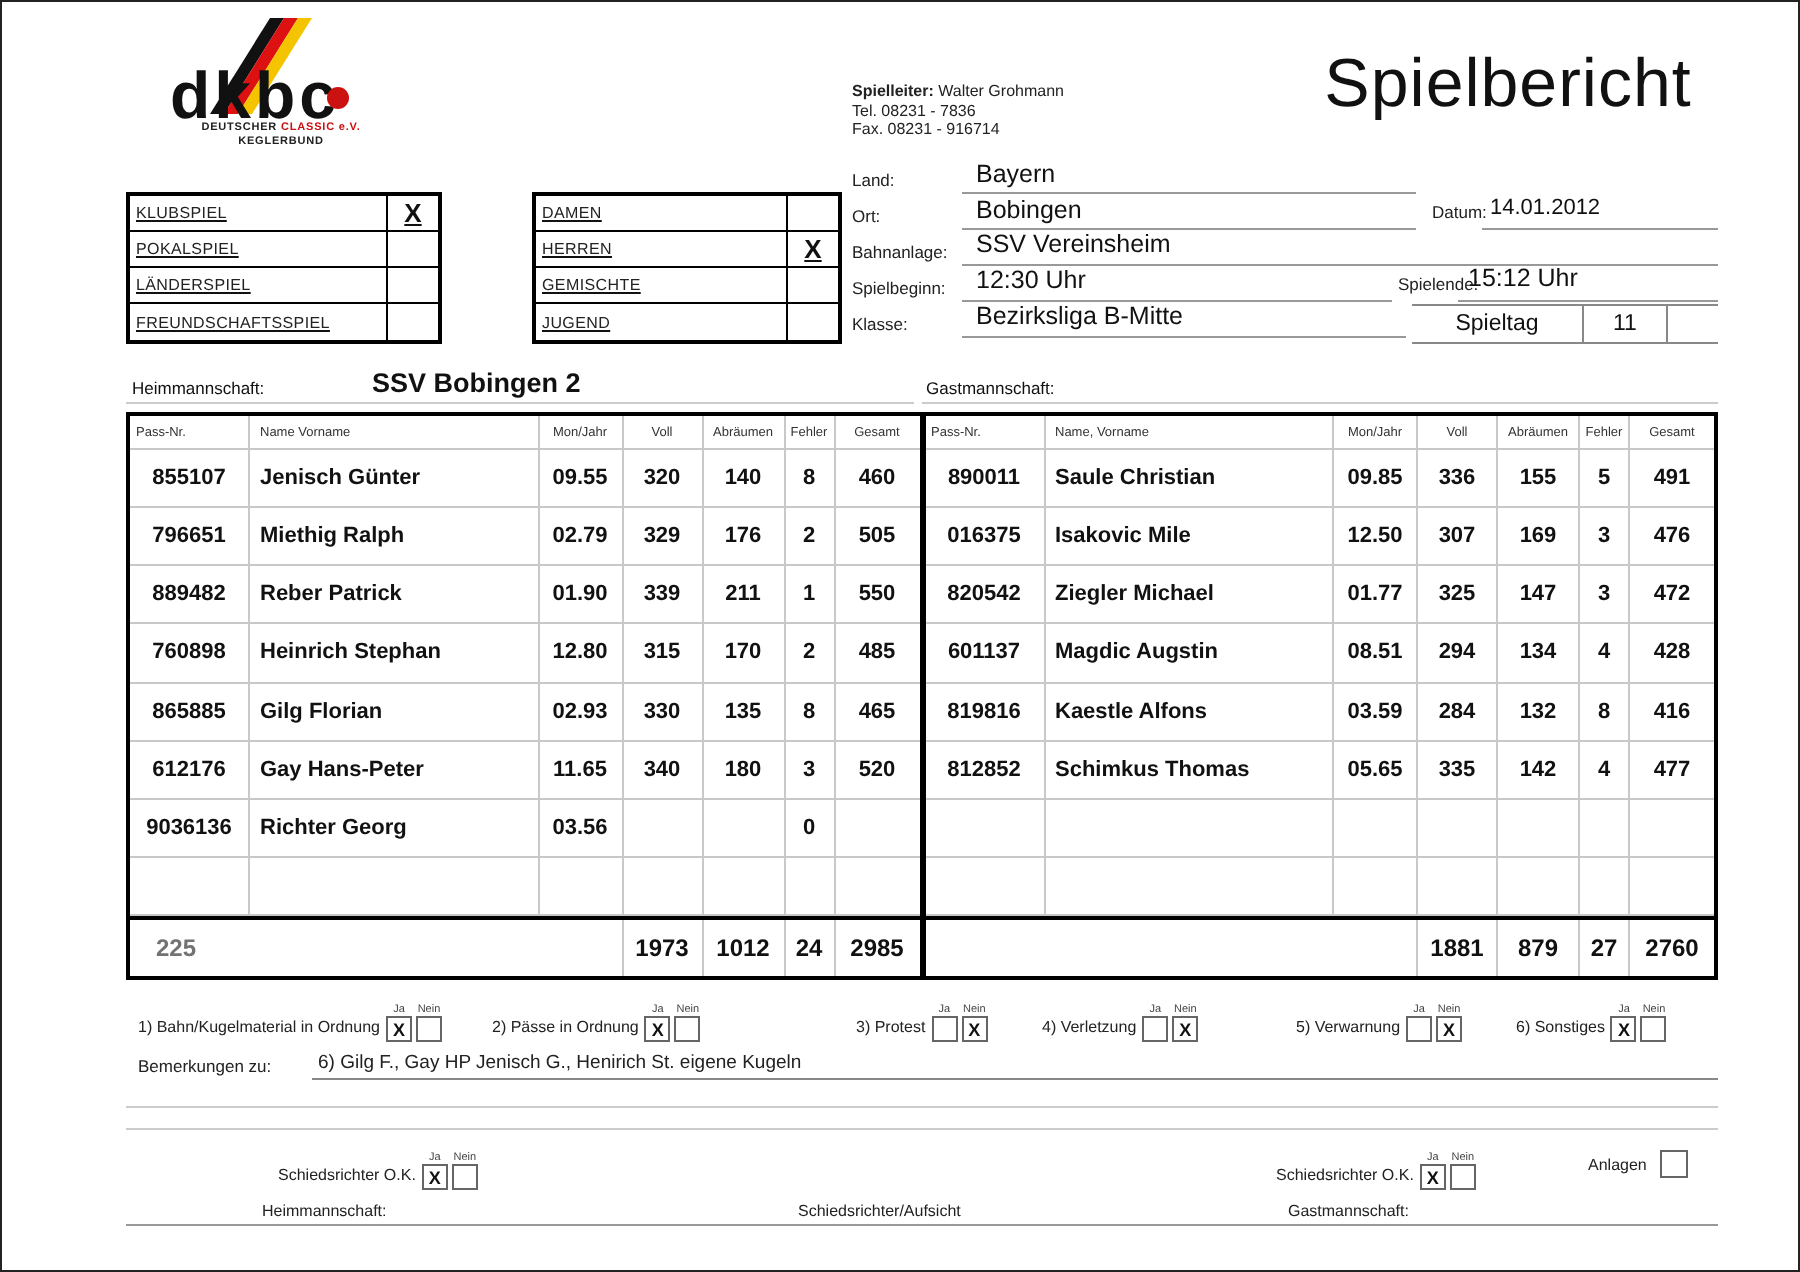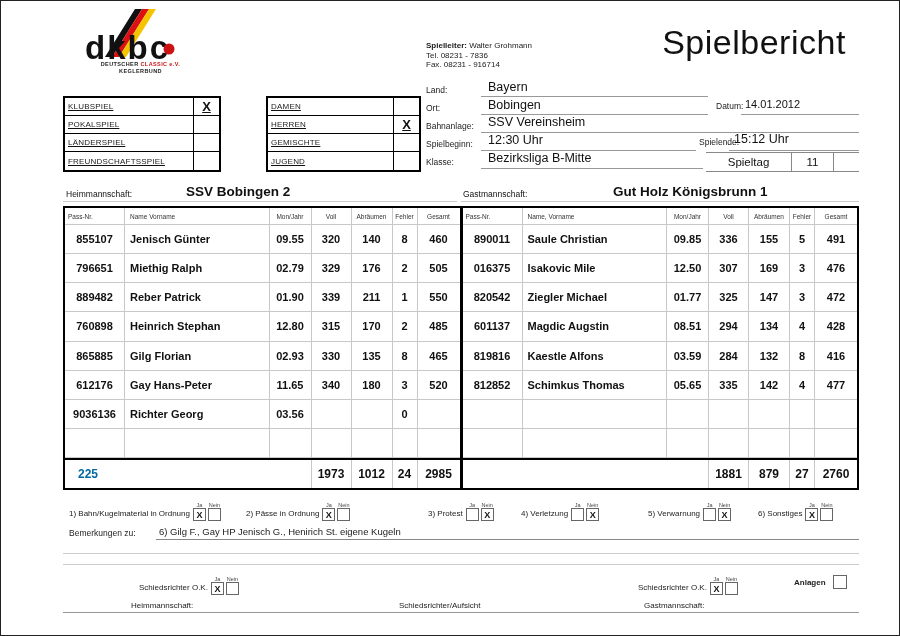--- a/index.html
+++ b/index.html
@@ -62,21 +62,21 @@
   .tbody .srow { flex:1; }
   .cell { border-right:1px solid #c8c8c8; border-bottom:1px solid #c8c8c8;
           display:flex; align-items:center; justify-content:center;
           font-size:11px; font-weight:bold; overflow:hidden; white-space:nowrap; }
   .cell:last-child { border-right:none; }
   .cell.c-name { justify-content:flex-start; padding-left:5px; }
   .totals-row { height:30px; border-top:2.5px solid #000;
                 display:grid; grid-template-columns:1fr 40px 41px 25px 42px; }
   .totals-row .cell { border-bottom:none; font-size:12px; }
   .totals-row .c-merged { justify-content:flex-start; padding-left:13px; }
-  .green { color:#0369a1; }
+  .green { color:#737373; }
 
   
   .checks { left:62px; top:492px; width:796px; height:28px; }
   .checkgroup { position:absolute; top:0; height:28px; display:flex; align-items:flex-end; gap:3px; }
   .cg-label { font-size:8px; padding-bottom:3px; white-space:nowrap; color:#222; }
   .cg-col { display:flex; flex-direction:column; align-items:center; }
   .janein { display:grid; grid-template-columns:13px 13px; gap:2px; font-size:5.5px; color:#444; text-align:center; }
   .boxes { display:grid; grid-template-columns:13px 13px; gap:2px; }
   .box { width:13px; height:13px; border:1px solid #666; display:flex; align-items:center;
          justify-content:center; font-size:9px; font-weight:bold; background:#fff; }
@@ -184,21 +184,20 @@
   <div class="abs spieltag">
     <span>Spieltag</span>
     <span class="st-value">11</span>
     <span></span>
   </div>
 
   <span class="abs team-label" style="left:65px; top:188px;">Heimmannschaft:</span>
   <span class="abs team-name" style="left:185px; top:183px;">SSV Bobingen 2</span>
   <div class="hline light" style="left:62px; top:200px; width:394px;"></div>
   <span class="abs team-label" style="left:462px; top:188px;">Gastmannschaft:</span>
-  <span class="abs team-name" style="left:612px; top:183px;">Gut Holz Königsbrunn 1</span>
   <div class="hline light" style="left:460px; top:200px; width:398px;"></div>
 
   <div class="score-table">
     <div class="half">
       <div class="thead">
           <div class="srow header-row">
             <div class="cell c-pass">Pass-Nr.</div>
             <div class="cell c-name">Name Vorname</div>
             <div class="cell c-mon">Mon/Jahr</div>
             <div class="cell c-voll">Voll</div>
@@ -494,21 +493,21 @@
           <span>Ja</span>
           <span>Nein</span>
         </span>
       <span class="boxes">
         <span class="box">X</span>
         <span class="box"></span>
       </span>
     </span>
   </div>
 
-  <div class="abs" style="left:793px; top:574px; display:flex; align-items:center; gap:7px;font-weight:bold;">
+  <div class="abs" style="left:793px; top:574px; display:flex; align-items:center; gap:7px;">
     <span class="cg-label" style="padding-bottom:0;">Anlagen</span>
     <span class="box single"></span>
   </div>
 
   <span class="abs sig-label" style="left:130px; top:600px;">Heimmannschaft:</span>
   <span class="abs sig-label" style="left:398px; top:600px;">Schiedsrichter/Aufsicht</span>
   <span class="abs sig-label" style="left:643px; top:600px;">Gastmannschaft:</span>
   <div class="hline" style="left:62px; top:611px; width:796px;"></div>
 
 </div>

